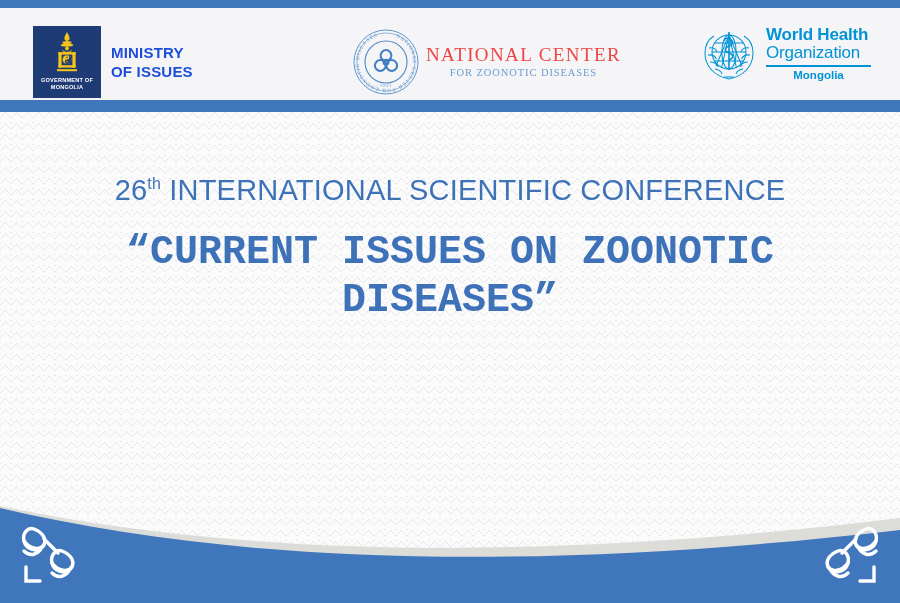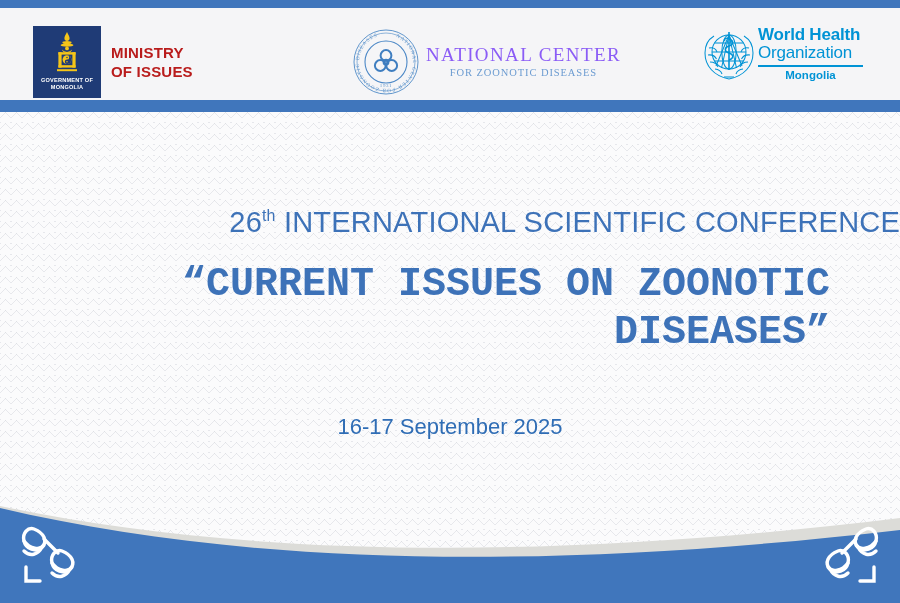--- a/index.html
+++ b/index.html
@@ -27,48 +27,48 @@
   .moh-emblem{
     position:relative;width:68px;height:72px;background:#1f3b76;
     display:flex;flex-direction:column;align-items:center;justify-content:flex-start;
   }
   .moh-emblem .soyombo{margin-top:5px;}
   .moh-emblem .gov{
     font-size:5.6px;color:#ffffff;font-weight:bold;letter-spacing:.2px;
     text-align:center;line-height:7px;margin-top:2px;
   }
   .moh-text{
-    color:#b91c1c;font-weight:bold;font-size:15px;line-height:19px;letter-spacing:.2px;
+    color:#1d4ed8;font-weight:bold;font-size:15px;line-height:19px;letter-spacing:.2px;
   }
 
   .nczd{position:absolute;left:352px;top:20px;display:flex;align-items:center;gap:6px;}
   .nczd-text{display:flex;flex-direction:column;line-height:1;}
-  .nczd-l1{color:#8b5cf6;font-family:"Liberation Serif","DejaVu Serif",serif;
+  .nczd-l1{color:#ef4444;font-family:"Liberation Serif","DejaVu Serif",serif;
            font-size:19px;letter-spacing:1.4px;}
   .nczd-l2{color:#6b9bd1;font-family:"Liberation Serif","DejaVu Serif",serif;
            font-size:10.5px;letter-spacing:.9px;margin-top:4px;text-align:center;}
 
-  .who{position:absolute;left:700px;top:18px;display:flex;align-items:flex-start;gap:0;}
+  .who{position:absolute;left:700px;top:18px;display:flex;align-items:flex-start;gap:8px;}
   .who-text{display:flex;flex-direction:column;line-height:1;}
   .who-l1{color:#0093d5;font-weight:bold;font-size:17px;letter-spacing:-.2px;}
   .who-l2{color:#0093d5;font-weight:normal;font-size:17px;letter-spacing:-.2px;margin-top:1px;}
   .who-rule{width:105px;height:1.6px;background:#0093d5;margin:4px 0 3px 0;}
   .who-l3{color:#0093d5;font-weight:bold;font-size:11.5px;text-align:center;width:105px;}
 
   
   .body-area{
     position:absolute;left:0;top:112px;width:900px;height:491px;
     background-color:#fbfbfc;
     background-image:
       repeating-linear-gradient(45deg,  rgba(214,216,222,.55) 0 1px, transparent 1px 11px),
       repeating-linear-gradient(-45deg, rgba(214,216,222,.55) 0 1px, transparent 1px 11px);
     background-size:11px 11px,11px 11px;
   }
 
-  .title-block{position:absolute;left:0;top:62px;width:900px;text-align:right;margin-top:32px;}
+  .title-block{position:absolute;left:0;top:62px;width:900px;text-align:center;}
   .t-line1{
     color:#3d72b8;font-size:29px;letter-spacing:.2px;white-space:nowrap;
   }
   .t-line1 sup{font-size:.55em;vertical-align:super;}
   .t-line2{
     color:#3d72b8;font-size:40px;font-weight:bold;line-height:48px;
     margin-top:22px;padding:0 70px;font-family:Liberation Mono, monospace;
   }
 
   .meta-block{position:absolute;left:0;top:300px;width:900px;text-align:center;}
@@ -204,21 +204,20 @@
   <div class="headerrule"></div>
 
   <div class="body-area">
 
     <div class="title-block">
       <div class="t-line1"><span>26</span><sup>th</sup><span> INTERNATIONAL SCIENTIFIC CONFERENCE</span></div>
       <div class="t-line2">“CURRENT ISSUES ON ZOONOTIC DISEASES”</div>
     </div>
 
     <div class="meta-block">
-      <div class="m-line">16-17 September 2025</div>
     </div>
 
   </div>
 
   <svg class="wave" viewBox="0 0 900 145" preserveAspectRatio="none">
     <path d="M0 48 C230 96 520 106 900 60 L900 145 L0 145 Z" fill="#dcdcd8"></path>
     <path d="M0 50 C230 104 520 116 900 72 L900 145 L0 145 Z" fill="#4076bc"></path>
   </svg>
 
   <svg class="orn-l" width="88" height="72" viewBox="0 0 88 72">

